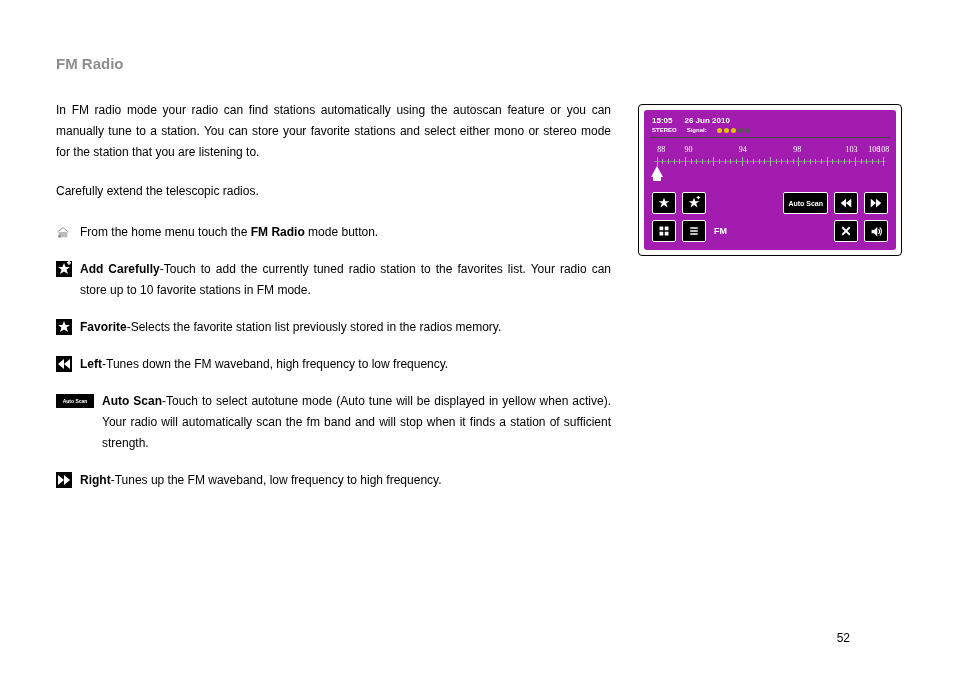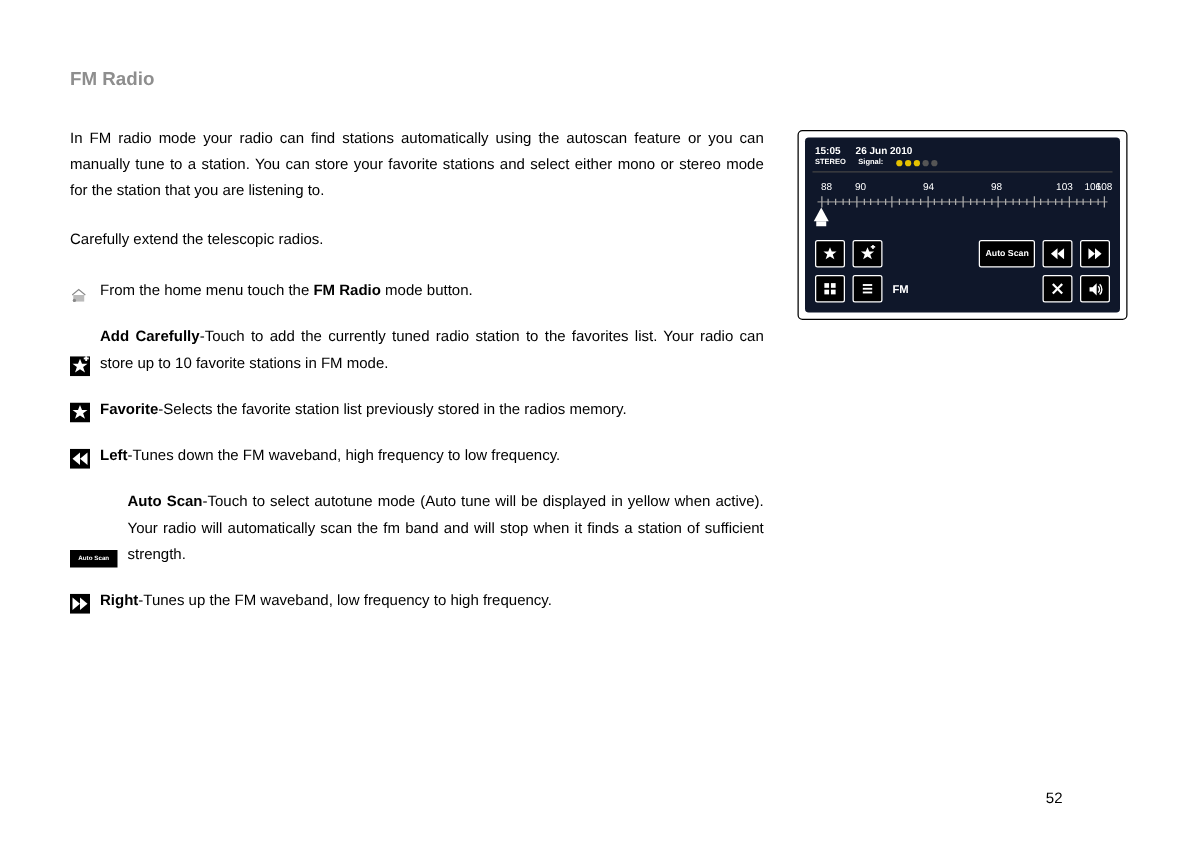--- a/index.html
+++ b/index.html
@@ -5,43 +5,43 @@
   * { box-sizing: border-box; margin: 0; padding: 0; }
   html, body { width: 954px; height: 673px; background: #fff; font-family: Arial, Helvetica, sans-serif; color: #000; }
   .page { position: relative; width: 890px; height: 673px; }
 
   .title { position: absolute; left: 56px; top: 55px; font-size: 15px; font-weight: bold; color: #8e8e8e; }
 
   .body-col { position: absolute; left: 56px; top: 100px; width: 555px; font-size: 12px; line-height: 1.75; text-align: justify; }
   .para2 { margin-top: 18px; }
 
   .items { margin-top: 20px; }
-  .item-row { display: flex; align-items: flex-end; margin-top: 16px; }
+  .item-row { display: flex; align-items: flex-start; margin-top: 16px; }
   .item-row:first-child { margin-top: 0; }
   .ico { flex: 0 0 16px; width: 16px; height: 16px; margin-right: 8px; margin-top: 2px; }
   .ico-small { flex: 0 0 14px; width: 14px; height: 14px; margin-right: 10px; margin-top: 3px; }
   .ico-auto { flex: 0 0 38px; height: 14px; margin-right: 8px; margin-top: 3px; background:#000; color:#fff; font-size:5px; display:flex; align-items:center; justify-content:center; font-weight:bold; }
   .item-text { flex: 1 1 auto; font-size: 12px; line-height: 1.75; text-align: justify; }
   .item-text .lead { font-weight: bold; }
 
   .gb-tab { position: absolute; right: 0; top: 168px; width: 23px; height: 18px; background:#000; color:#fff; font-size:8px; font-weight:bold; display:flex; align-items:center; justify-content:center; }
 
   .page-num { position: absolute; right: 40px; bottom: 28px; font-size: 12px; }
 
   
   .device-wrap { position: absolute; left: 638px; top: 104px; width: 264px; border: 1px solid #000; border-radius: 4px; padding: 5px; }
-  .screen { background:#0f172a; border-radius: 3px; color:#fff; padding: 6px 8px 8px 8px; }
+  .screen { background:#a21caf; border-radius: 3px; color:#fff; padding: 6px 8px 8px 8px; }
   .scr-top { display:flex; gap:12px; font-size:8px; font-weight:bold; }
   .scr-sub { display:flex; gap:10px; font-size:6px; font-weight:bold; margin-top:2px; align-items:center; }
   .sig-dots { display:flex; gap:2px; }
   .sig-dot { width:5px; height:5px; border-radius:50%; background:#e6c200; }
   .sig-dot.off { background:#555; }
   .scr-hr { height:1px; background:#444; margin:4px -2px 6px -2px; }
   .freq { font-size:17px; font-weight:bold; }
-  .dial { position:relative; height:34px; margin-top:14px; margin-bottom:6px; }
+  .dial { position:relative; height:34px; margin-top:14px; margin-bottom:6px;font-family:Liberation Serif, serif; }
   .dial-line { position:absolute; left:2px; right:2px; top:9px; height:1px; background:#888; }
   .tick { position:absolute; top:5px; width:1px; height:9px; background:#aaa; }
   .nlab { position:absolute; top:-7px; font-size:8px; color:#fff; transform:translateX(-50%); }
   .pointer { position:absolute; top:14px; width:0; height:0; border-left:6px solid transparent; border-right:6px solid transparent; border-bottom:11px solid #fff; transform:translateX(-50%); }
   .pointer::after{ content:""; position:absolute; left:-4px; top:11px; width:8px; height:4px; background:#fff; }
 
   .btn-row { display:flex; gap:6px; margin-top:4px; align-items:center; }
   .btn-row.second { margin-top:6px; }
   .sqbtn { width:24px; height:22px; background:#000; border:1px solid #fff; border-radius:2px; display:flex; align-items:center; justify-content:center; }
   .autobtn { height:22px; padding:0 4px; min-width:42px; background:#000; border:1px solid #fff; border-radius:2px; display:flex; align-items:center; justify-content:center; font-size:7px; font-weight:bold; }

